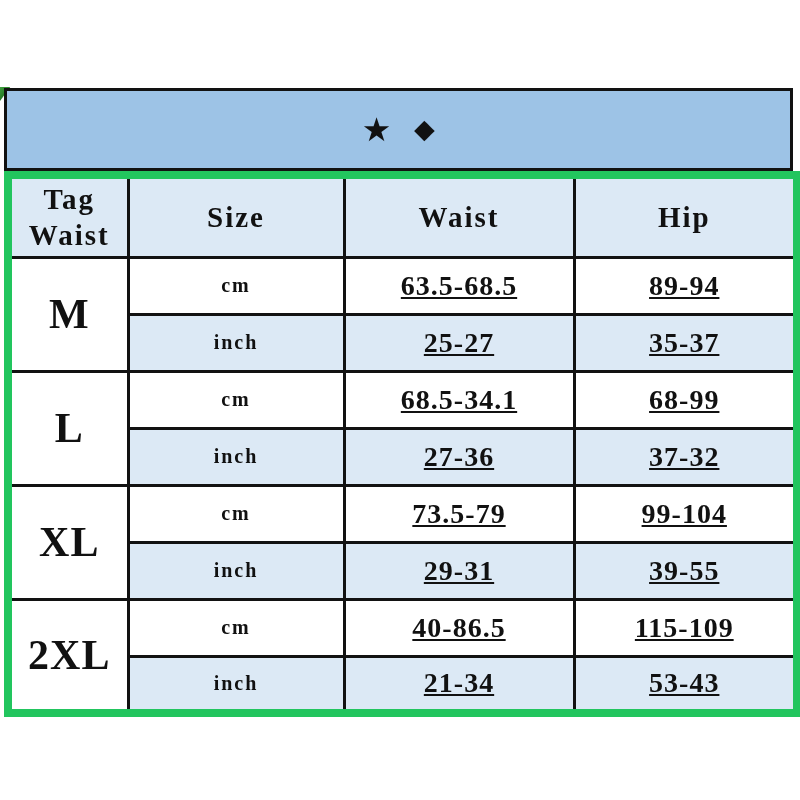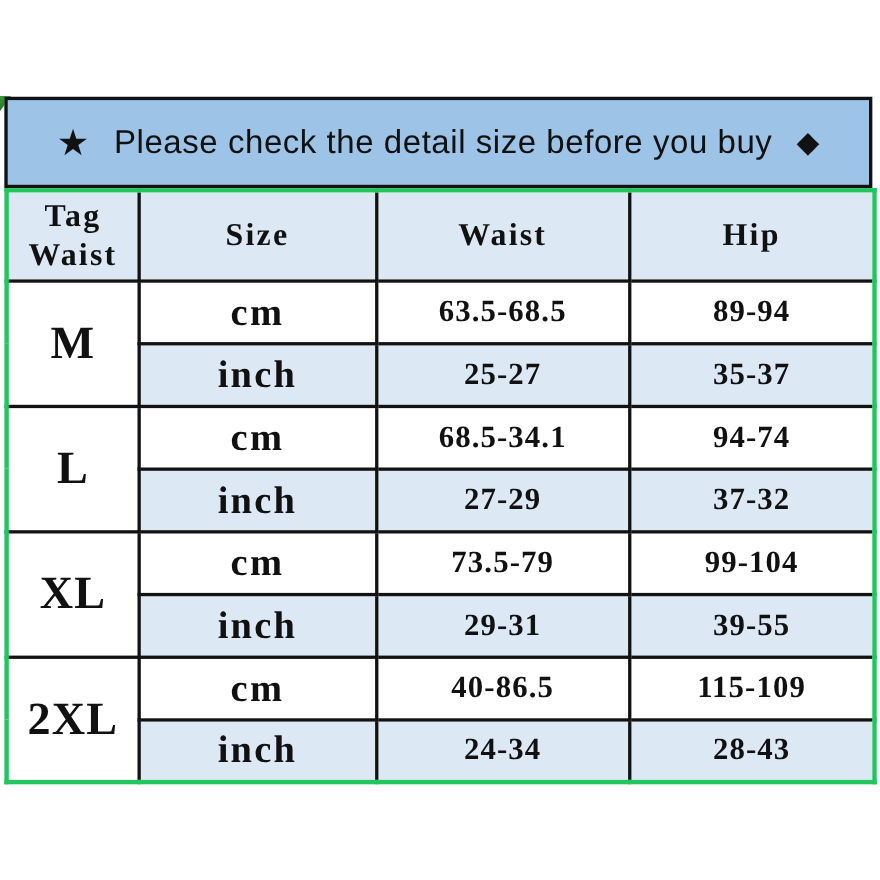--- a/index.html
+++ b/index.html
@@ -38,49 +38,48 @@
     border-collapse:collapse;
     table-layout:fixed;
     background:#ffffff;
   }
   table.size-table td{
     border:3px solid #121212;
     text-align:center;vertical-align:middle;
     padding:0;
     overflow:hidden;
   }
-  table.size-table{border:4px solid #22c55e;padding-left:16px;}
+  table.size-table{border:8px solid #22c55e;padding-left:16px;}
   .col-tag{width:120px;}
   .col-unit{width:216px;}
   .col-waist{width:230px;}
   .col-hip{width:223px;}
   tr.hdr{height:82px;}
   tr.data-row{height:57px;}
   .blue{background:#dce9f5;}
   .hdr-cell{
     font-size:29px;letter-spacing:2px;line-height:1.25;
     font-weight:600;
   }
-  .unit-cell{font-size:35px;letter-spacing:2px;font-weight:600;}
-  .num-cell{font-size:28px;letter-spacing:1px;font-weight:600;}
+  .unit-cell{font-size:20px;letter-spacing:2px;font-weight:600;}
+  .num-cell{font-size:28px;letter-spacing:1px;font-weight:600;text-decoration:underline;}
   .size-cell{
     font-size:42px;font-weight:bold;letter-spacing:1px;
     background:#ffffff;
   }
 </style>
 </head>
 <body>
 
 <div class="canvas">
 
   <div class="corner-mark"></div>
 
   <div class="banner">
     <span class="star">★</span>
-    <span>Please check the detail size before you buy</span>
     <span class="diamond">◆</span>
   </div>
 
   <table class="size-table">
     <colgroup>
       <col class="col-tag">
         <col class="col-unit">
         <col class="col-waist">
         <col class="col-hip">
     </colgroup>
@@ -104,25 +103,25 @@
       <tr class="data-row">
         <td class="blue unit-cell">inch</td>
         <td class="blue num-cell">25-27</td>
         <td class="blue num-cell">35-37</td>
       </tr>
 
       <tr class="data-row">
         <td class="size-cell" rowspan="2">L</td>
         <td class="unit-cell">cm</td>
         <td class="num-cell">68.5-34.1</td>
-        <td class="num-cell">94-74</td>
+        <td class="num-cell">68-99</td>
       </tr>
       <tr class="data-row">
         <td class="blue unit-cell">inch</td>
-        <td class="blue num-cell">27-29</td>
+        <td class="blue num-cell">27-36</td>
         <td class="blue num-cell">37-32</td>
       </tr>
 
       <tr class="data-row">
         <td class="size-cell" rowspan="2">XL</td>
         <td class="unit-cell">cm</td>
         <td class="num-cell">73.5-79</td>
         <td class="num-cell">99-104</td>
       </tr>
       <tr class="data-row">
@@ -132,19 +131,19 @@
       </tr>
 
       <tr class="data-row">
         <td class="size-cell" rowspan="2">2XL</td>
         <td class="unit-cell">cm</td>
         <td class="num-cell">40-86.5</td>
         <td class="num-cell">115-109</td>
       </tr>
       <tr class="data-row">
         <td class="blue unit-cell">inch</td>
-        <td class="blue num-cell">24-34</td>
-        <td class="blue num-cell">28-43</td>
+        <td class="blue num-cell">21-34</td>
+        <td class="blue num-cell">53-43</td>
       </tr>
     </tbody>
   </table>
 
 </div>
 
 </body></html>

